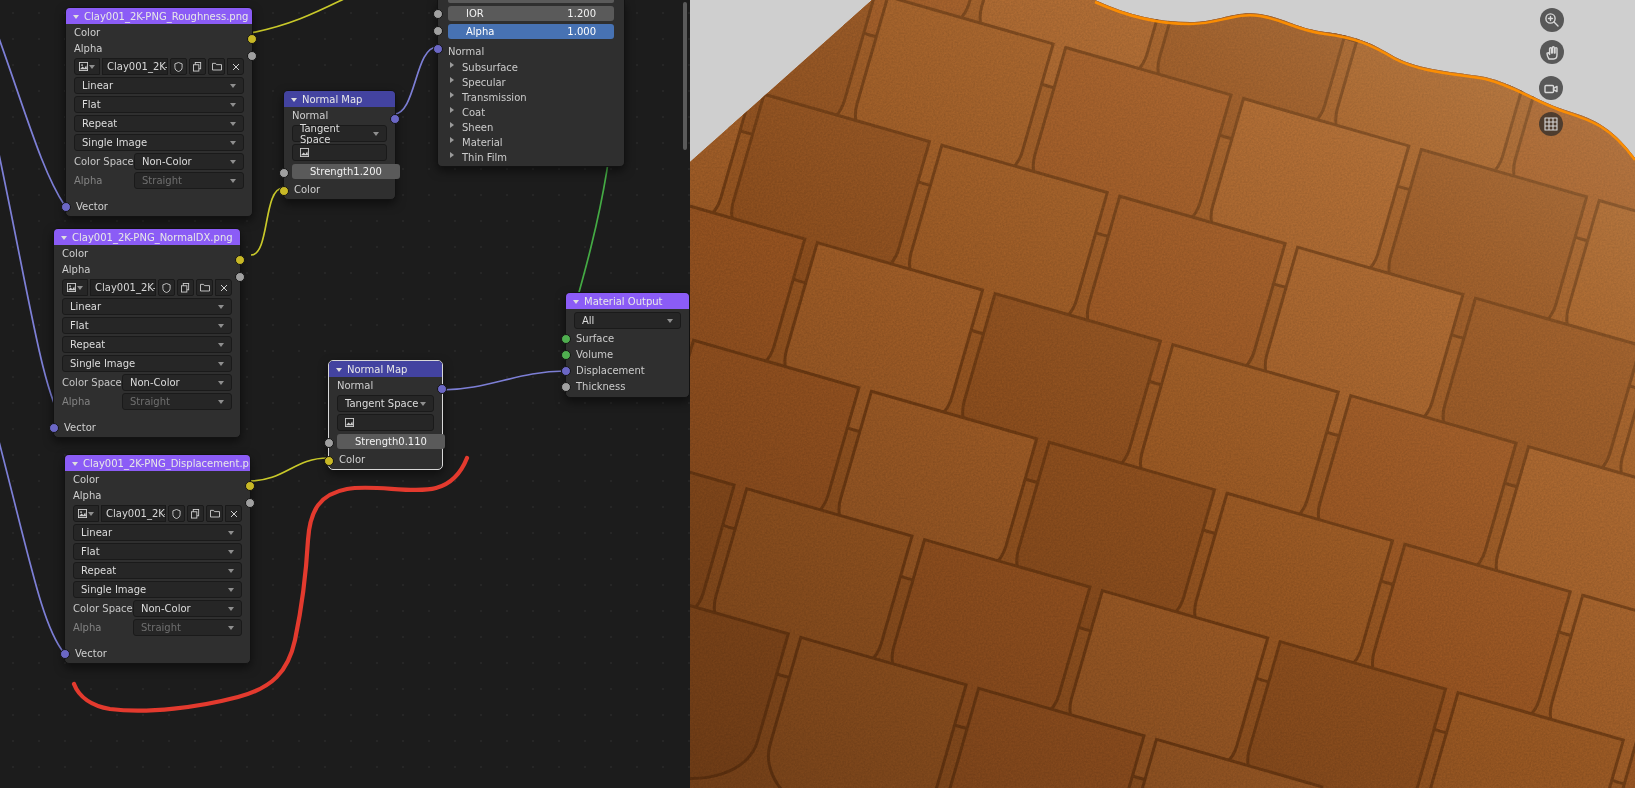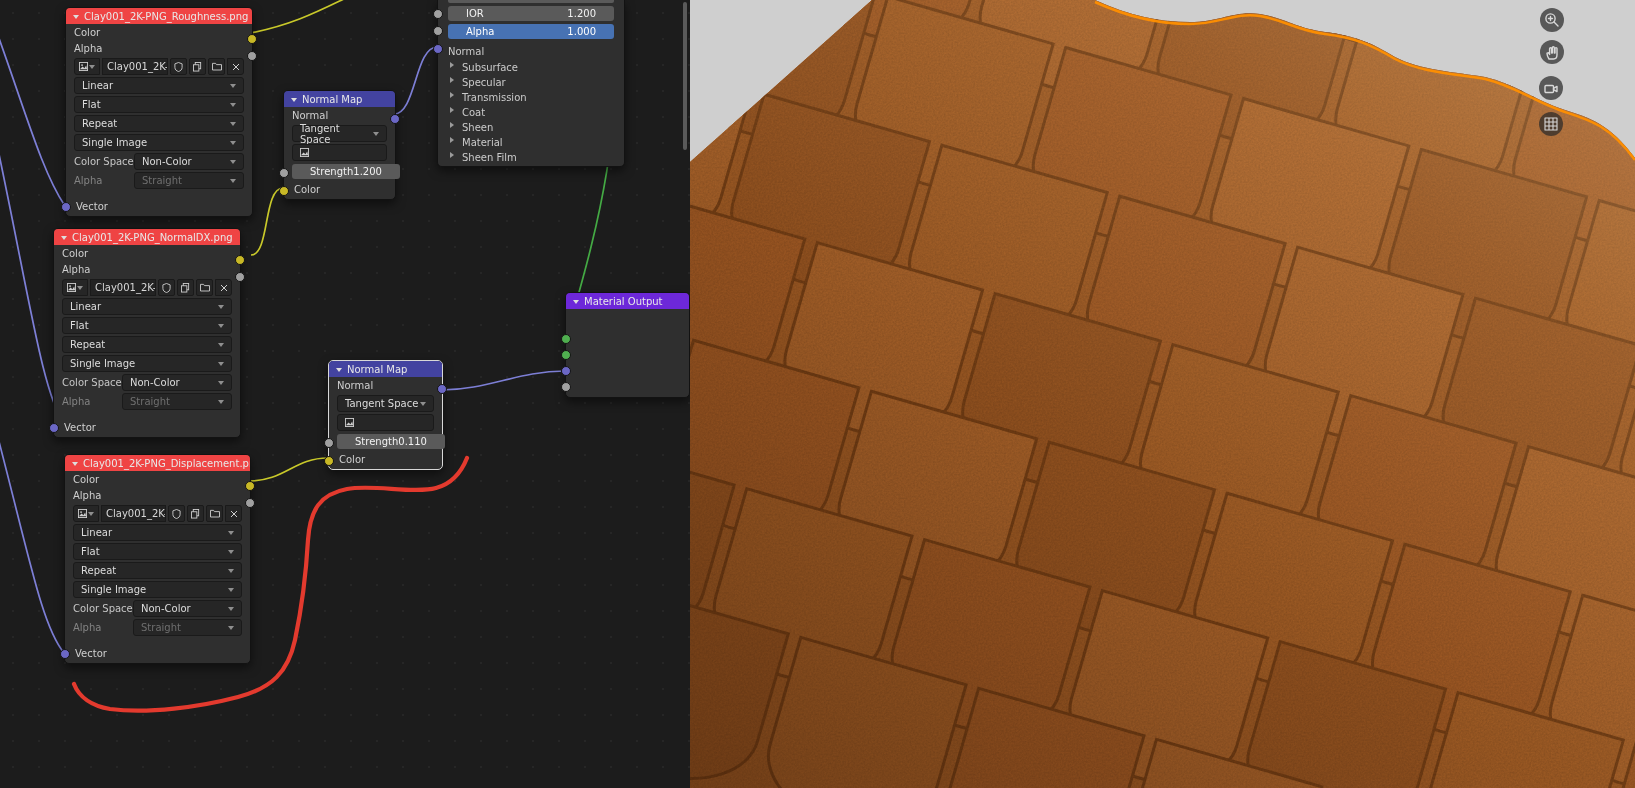--- a/index.html
+++ b/index.html
@@ -11,23 +11,23 @@
           background-image:radial-gradient(circle,#262626 1px,transparent 1.3px);
           background-size:26px 26px;overflow:hidden;border-right:2px solid #0a0a0a;}
   #wires,#annotation{position:absolute;left:0;top:0;pointer-events:none;}
   #annotation{z-index:6;}
   #escroll{position:absolute;left:683px;top:2px;width:4px;height:148px;background:#5a5a5a;border-radius:2px;z-index:7;}
   .node{position:absolute;background:#2f2f2f;border:1px solid #121212;border-radius:5px;
         box-shadow:0 4px 10px rgba(0,0,0,.5);z-index:3;}
   .node.sel{border-color:#d8d8d8;}
   .nh{height:16px;display:flex;align-items:center;gap:5px;padding:0 7px;border-radius:4px 4px 0 0;
       color:#e8e8e8;font-size:10px;white-space:nowrap;overflow:hidden;}
-  .hdr-tex{background:#ef4444;}
+  .hdr-tex{background:#8b5cf6;}
   .hdr-vec{background:#4343a0;}
-  .hdr-out{background:#6d28d9;}
+  .hdr-out{background:#8b5cf6;}
   .body{padding-top:3px;}
   .r{height:15px;margin:0 8px 4px;display:flex;align-items:center;}
   .out{height:13px;margin:0 8px 3px;justify-content:flex-end;color:#cfcfcf;}
   .inrow{position:absolute;left:10px;bottom:3px;height:13px;display:flex;align-items:center;color:#cfcfcf;}
   .dd{flex:1;height:15px;background:#262626;border:1px solid #1a1a1a;border-radius:3px;
       display:flex;align-items:center;justify-content:space-between;padding:0 7px;color:#dcdcdc;}
   .dd.dis{color:#6f6f6f;}
   .dda{width:0;height:0;border:3px solid transparent;border-top:4px solid #8f8f8f;margin-top:4px;}
   .pl{width:60px;color:#c6c6c6;}
   .dim .pl{color:#838383;}
@@ -452,32 +452,52 @@
         <div class="secrow">
             <span class="tri-r"></span>
             <span>Sheen</span>
           </div>
         <div class="secrow">
             <span class="tri-r"></span>
             <span>Material</span>
           </div>
         <div class="secrow">
             <span class="tri-r"></span>
-            <span>Sheen Film</span>
+            <span>Thin Film</span>
           </div>
       </div>
       <span class="sock sg" style="left:-5px;top:9px"></span>
       <span class="sock sg" style="left:-5px;top:26px"></span>
       <span class="sock sv" style="left:-5px;top:44px"></span>
     </div>
 
     <div class="node" style="left:565px;top:292px;width:123px;height:104px">
       <div class="nh hdr-out">
         <span class="tri-d"></span>
         <span>Material Output</span>
+      </div>
+      <div class="body" style="padding-top:4px">
+        <div class="r" style="margin:0 8px 5px;height:14px">
+            <div class="dd">
+              <span>All</span>
+              <span class="dda"></span>
+            </div>
+          </div>
+        <div class="plain" style="margin:0 10px 3px">
+            <span>Surface</span>
+          </div>
+        <div class="plain" style="margin:0 10px 3px">
+            <span>Volume</span>
+          </div>
+        <div class="plain" style="margin:0 10px 3px">
+            <span>Displacement</span>
+          </div>
+        <div class="plain" style="margin:0 10px 0">
+            <span>Thickness</span>
+          </div>
       </div>
       <span class="sock sgr" style="left:-5px;top:41px"></span>
       <span class="sock sgr" style="left:-5px;top:57px"></span>
       <span class="sock sv" style="left:-5px;top:73px"></span>
       <span class="sock sg" style="left:-5px;top:89px"></span>
     </div>
 
     <svg id="annotation" width="690" height="788">
       <path d="M467,458 C463,468 455,483 436,488 C414,494 372,484 347,489 C320,494 310,510 308,540 C306,575 303,602 295,640 C288,672 272,688 238,697 C200,707 148,714 110,709 C92,706 79,697 74,684" fill="none" stroke="#e33a2e" stroke-width="4.2" stroke-linecap="round"></path>
     </svg>

